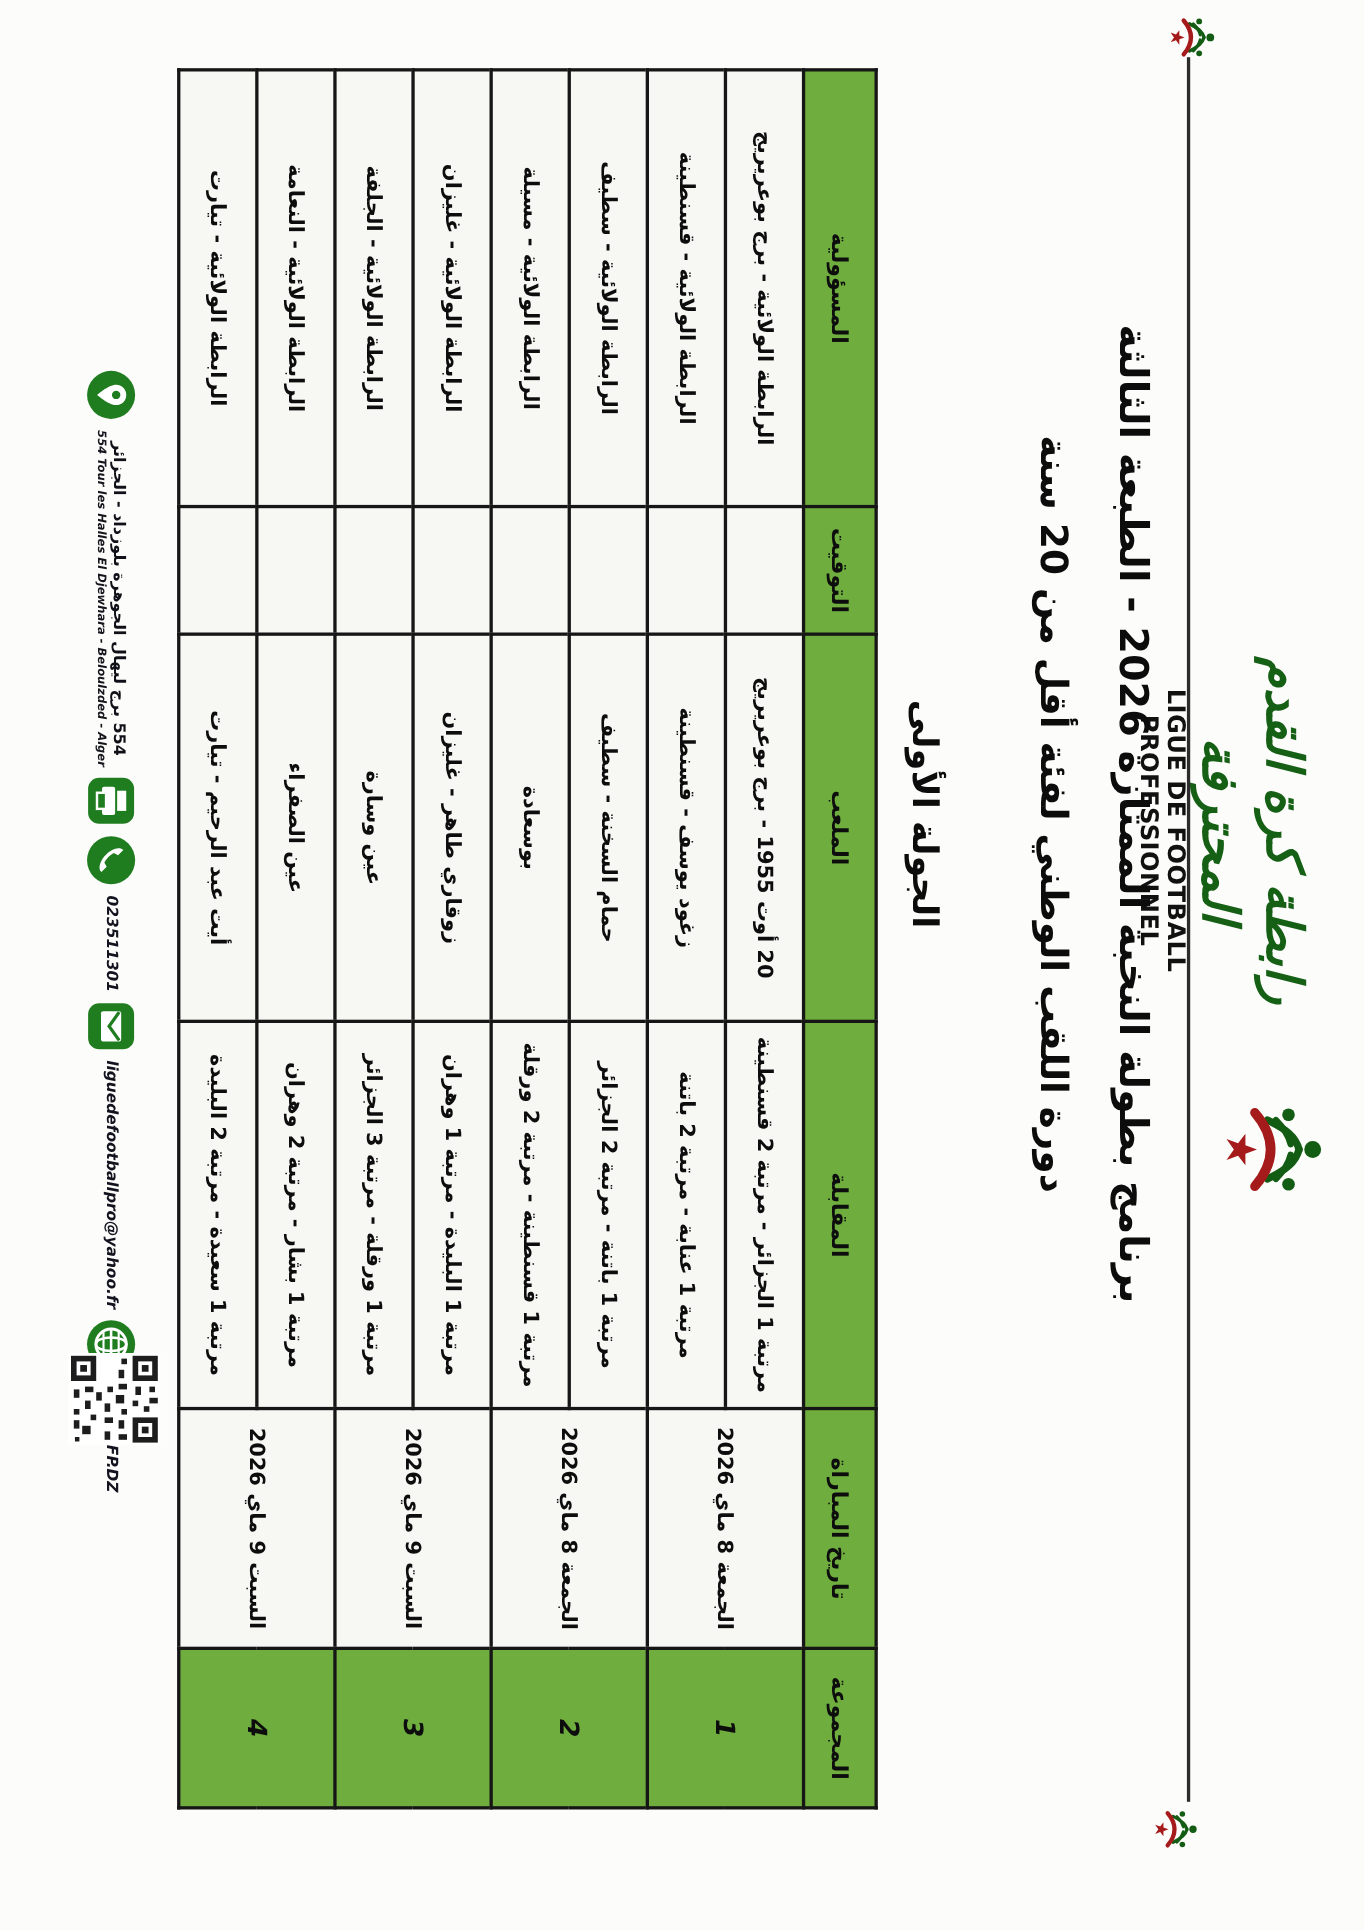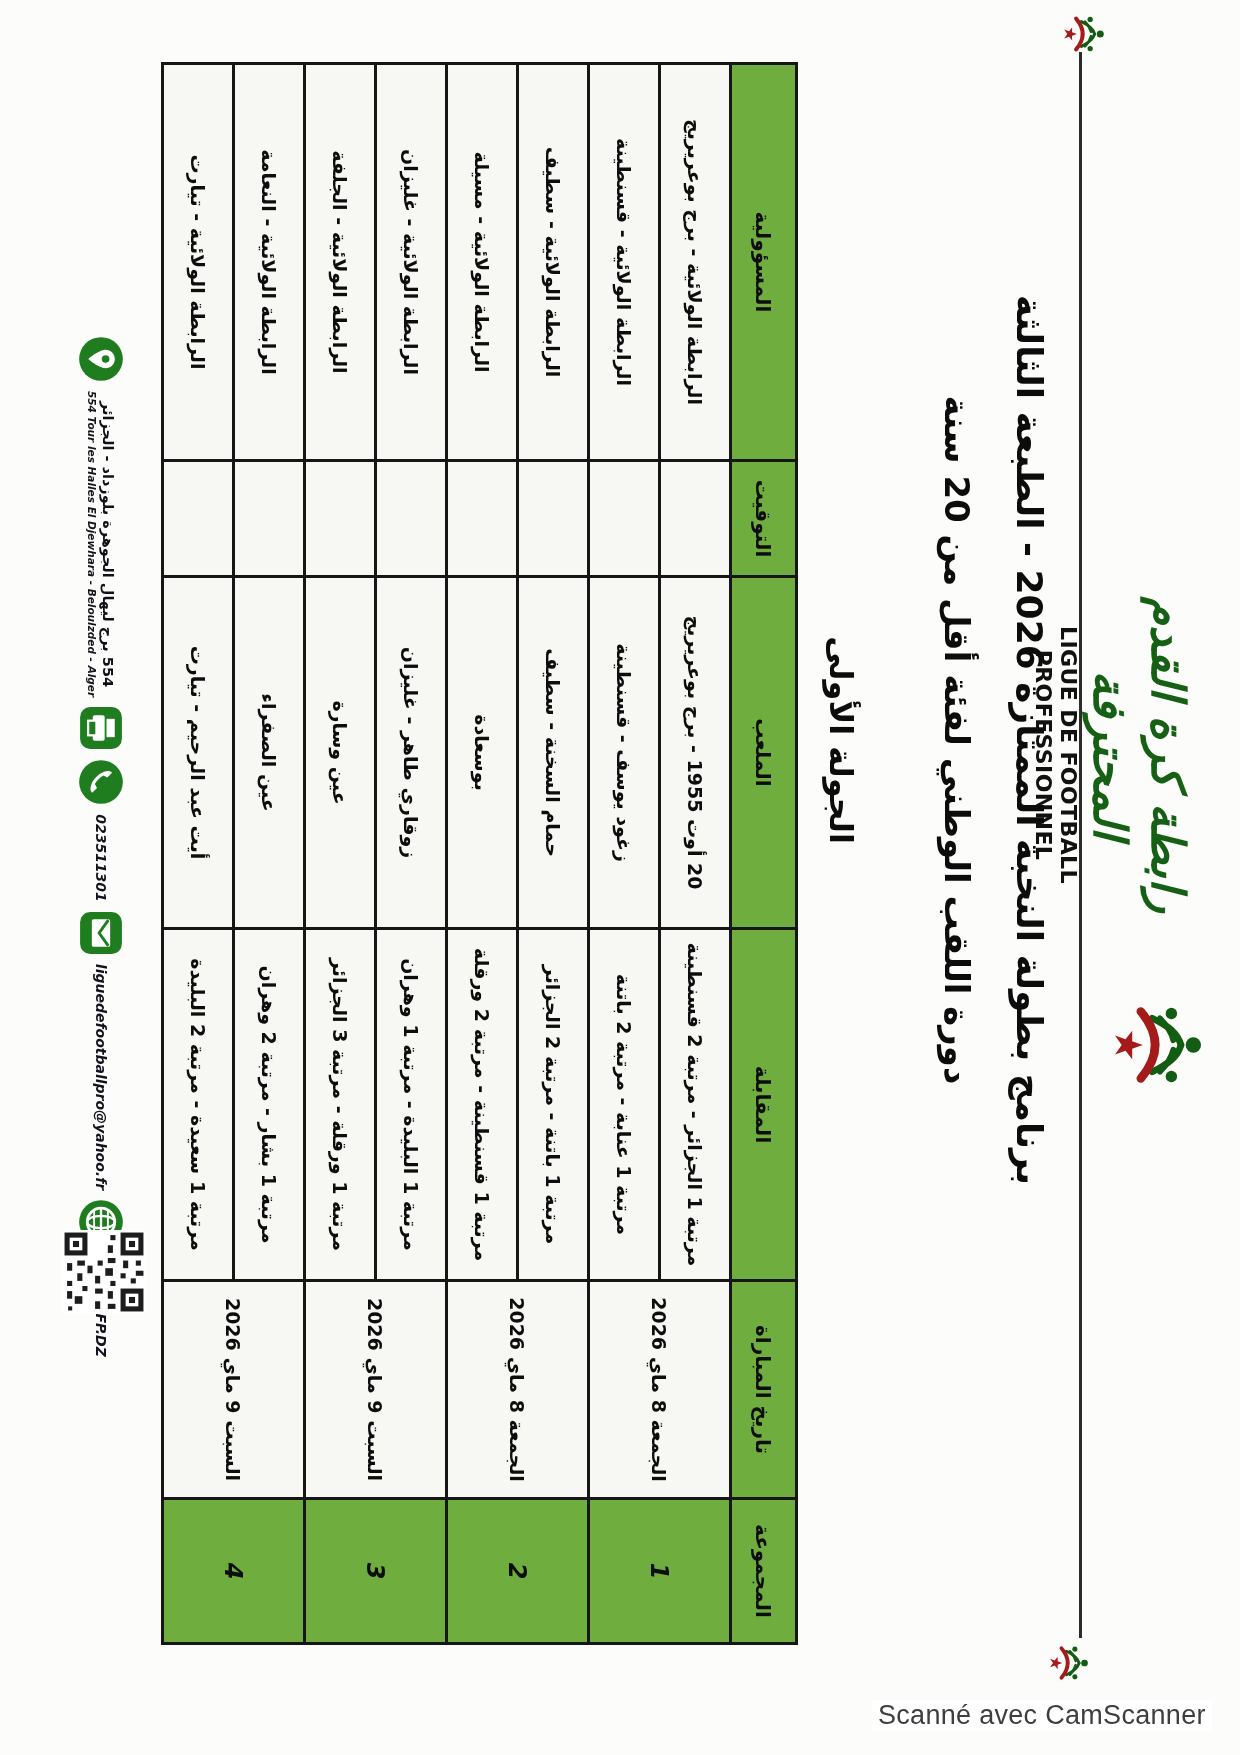--- a/index.html
+++ b/index.html
@@ -255,14 +255,13 @@
         <rect x="26" y="25" width="3" height="3"></rect>
           <rect x="13" y="29" width="3" height="2"></rect>
           <rect x="20" y="29" width="2" height="2"></rect>
         <rect x="24" y="29" width="3" height="2"></rect>
           <rect x="30" y="29" width="1.6" height="1.6"></rect>
       </g>
     </svg>
 
   </div>
 
-  <div class="camscanner">Scanné avec CamScanner</div>
 </div>
 
 </body></html>

